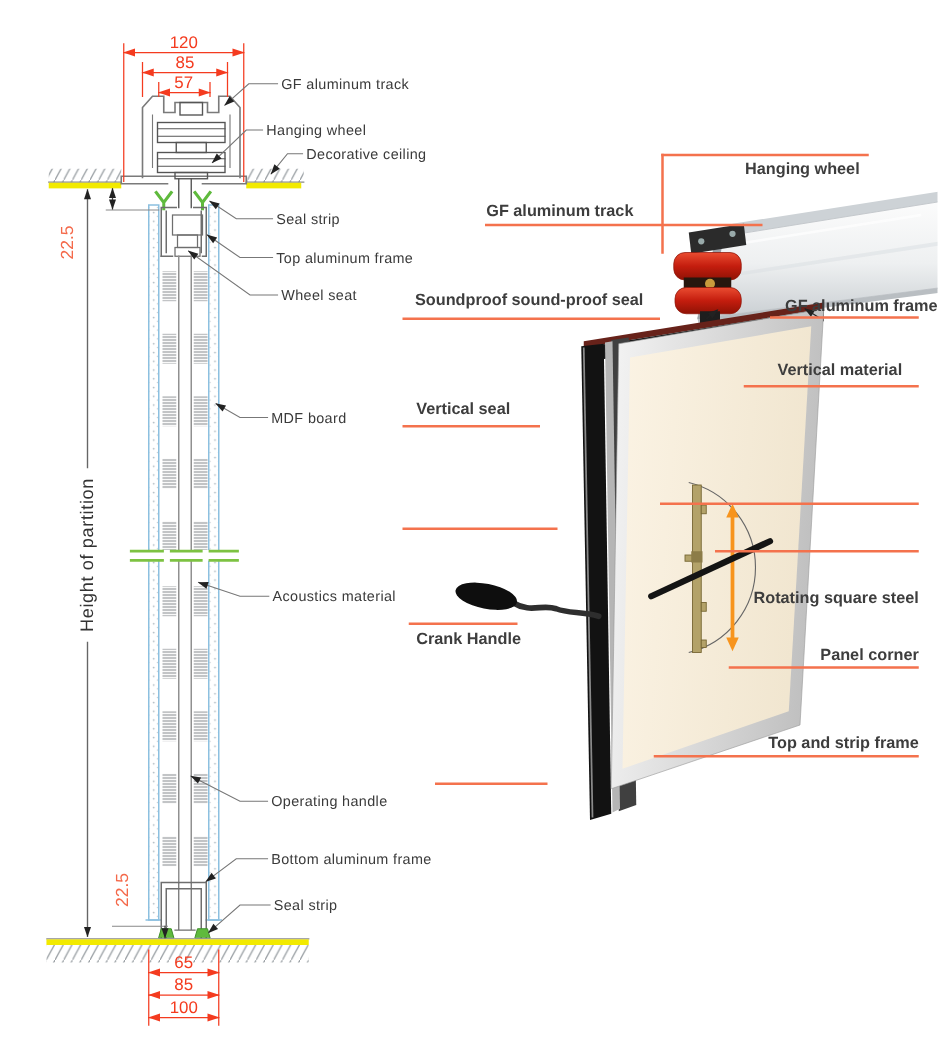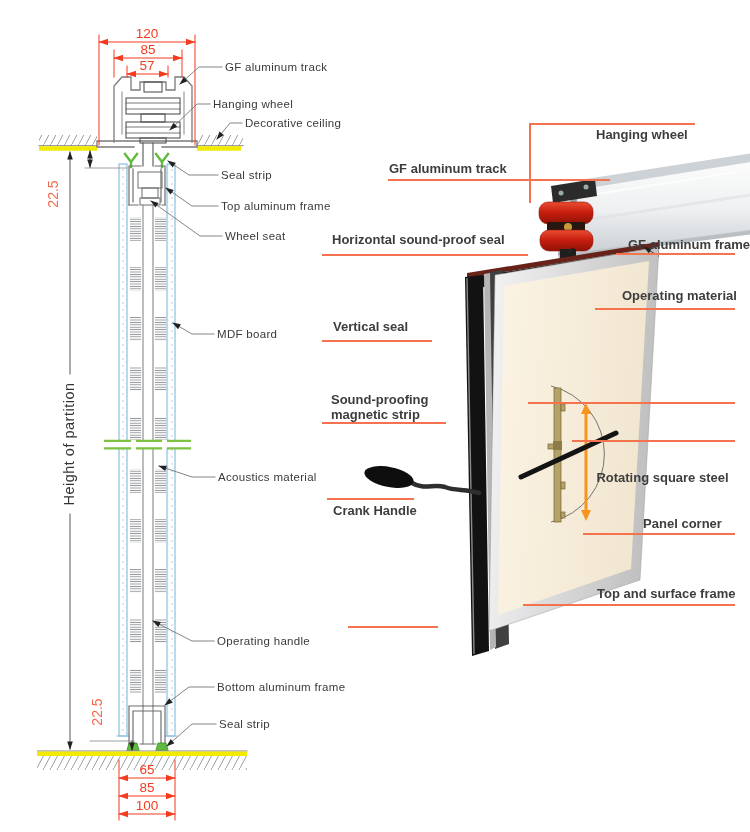--- a/index.html
+++ b/index.html
@@ -3,21 +3,21 @@
 <meta charset="utf-8">
 <style>
   html,body{margin:0;padding:0;}
   body{width:750px;height:832px;background:#fff;position:relative;overflow:hidden;
        font-family:"Liberation Sans",sans-serif;}
   #stage{position:absolute;left:0;top:14px;width:750px;height:832px;padding-left:37px;}
   svg text{font-family:"Liberation Sans",sans-serif;}
   .secLabel{font-size:11.5px;fill:#3a3a3a;letter-spacing:.3px;}
   .dimTxt{font-size:13.5px;fill:#f43b1f;}
   .rlabel{position:absolute;font-weight:bold;font-size:13px;color:#3d3d3d;line-height:15px;white-space:nowrap;}
-  .rlabel.right{text-align:center;}
+  .rlabel.right{text-align:right;}
   .oline{position:absolute;height:2px;background:#f4724d;}
   .ovline{position:absolute;width:2px;background:#f4724d;}
 </style>
 </head>
 <body>
 
 <div id="stage">
 <svg width="750" height="832" viewBox="0 0 750 832">
   <defs>
     <marker id="mRed" viewBox="0 0 10 8" refX="9.5" refY="4" markerWidth="10" markerHeight="8" orient="auto-start-reverse" markerUnits="userSpaceOnUse">
@@ -291,43 +291,42 @@
 </svg>
 
 
 <div class="oline" style="left:529px;top:109px;width:166px;"></div>
 <div class="ovline" style="left:529px;top:109px;height:80px;"></div>
 <div class="rlabel" style="left:596px;top:113px;">Hanging wheel</div>
 
 <div class="rlabel" style="left:389px;top:147px;">GF aluminum track</div>
 <div class="oline" style="left:388px;top:165px;width:222px;"></div>
 
-<div class="rlabel" style="left:332px;top:218px;">Horizontal sound-proof seal</div>
+<div class="rlabel" style="left:332px;top:218px;">Soundproof sound-proof seal</div>
 <div class="oline" style="left:322px;top:240px;width:206px;"></div>
 
 <div class="rlabel right" style="left:628px;top:223px;">GF aluminum frame</div>
 <div class="oline" style="left:616px;top:239px;width:119px;"></div>
 
-<div class="rlabel right" style="left:622px;top:274px;">Operating material</div>
+<div class="rlabel right" style="left:622px;top:274px;">Vertical material</div>
 <div class="oline" style="left:595px;top:294px;width:140px;"></div>
 
 <div class="rlabel" style="left:333px;top:305px;">Vertical seal</div>
 <div class="oline" style="left:322px;top:326px;width:110px;"></div>
 
 <div class="oline" style="left:528px;top:388px;width:207px;"></div>
 
-<div class="rlabel" style="left:331px;top:378px;"><span>Sound-proofing</span><br><span>magnetic strip</span></div>
 <div class="oline" style="left:322px;top:408px;width:124px;"></div>
 
 <div class="rlabel right" style="left:590px;top:408px;width:145px;margin-top:48px;">Rotating square steel</div>
 <div class="oline" style="left:572px;top:426px;width:163px;"></div>
 
 <div class="oline" style="left:327px;top:484px;width:87px;"></div>
 <div class="rlabel" style="left:333px;top:489px;">Crank Handle</div>
 
 <div class="rlabel right" style="left:630px;top:502px;width:105px;">Panel corner</div>
 <div class="oline" style="left:583px;top:519px;width:152px;"></div>
 
-<div class="rlabel right" style="left:597px;top:572px;width:138px;">Top and surface frame</div>
+<div class="rlabel right" style="left:597px;top:572px;width:138px;">Top and strip frame</div>
 <div class="oline" style="left:523px;top:590px;width:212px;"></div>
 
 <div class="oline" style="left:348px;top:612px;width:90px;"></div>
 </div>
 
 </body></html>

